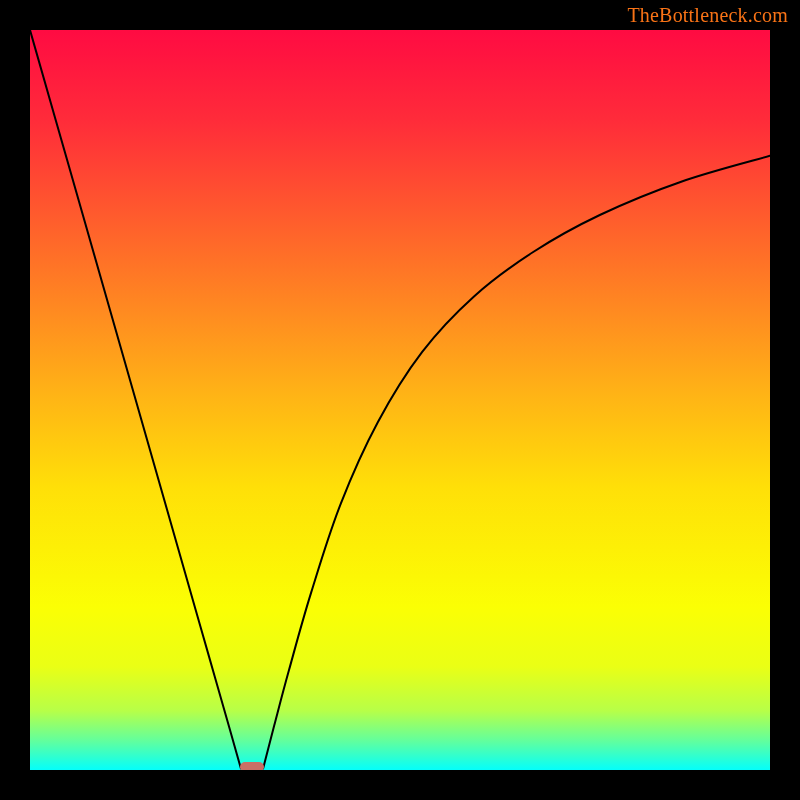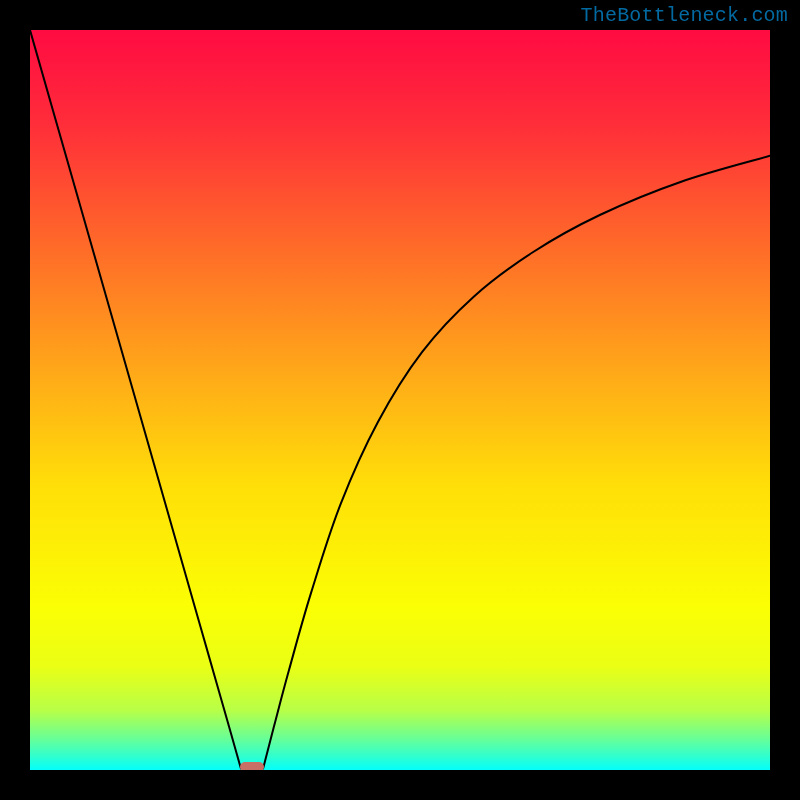--- a/index.html
+++ b/index.html
@@ -38,23 +38,23 @@
     left: 0;
     top: 0;
     width: 100%;
     height: 100%;
     pointer-events: none;
   }
   .watermark {
     position: absolute;
     top: 4px;
     right: 12px;
-    font-family: Liberation Mono, monospace;
+    font-family: Liberation Serif, serif;
     font-size: 20px;
-    color: #0369a1;
+    color: #f97316;
     letter-spacing: 0.2px;
     user-select: none;
   }
   .marker {
     position: absolute;
     width: 24px;
     height: 10px;
     border-radius: 5px;
     transform: translate(-50%, -50%);
   }

